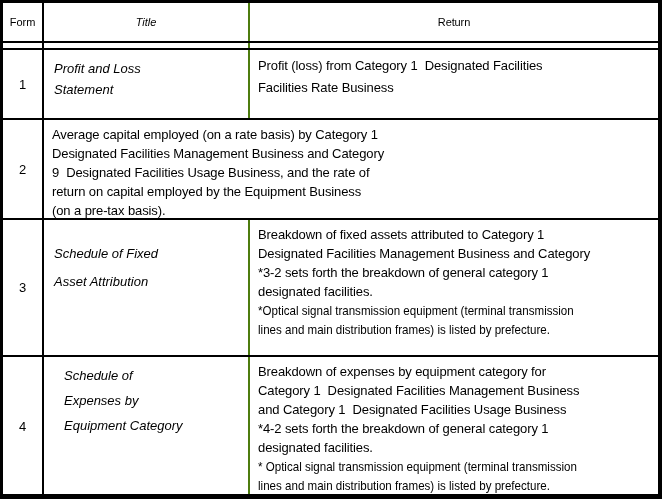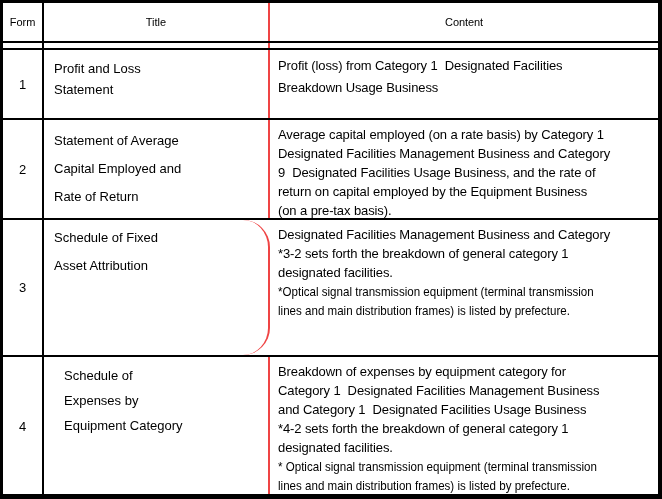--- a/index.html
+++ b/index.html
@@ -19,93 +19,92 @@
   .row{display:flex;box-sizing:border-box;border-bottom:2px solid #000;flex:none;}
   .row.last{border-bottom:none;flex:1;}
   .cell{box-sizing:border-box;overflow:hidden;}
   .c-form{
     width:41px;flex:none;
     border-right:2px solid #000;
     display:flex;align-items:center;justify-content:center;
     font-size:13px;
   }
   .c-title{
-    width:226px;flex:none;
-    border-right:2px solid #ef4444;
+    width:206px;flex:none;
+    border-right:2px solid #4d7c0f;
     font-size:13px;
     padding-left:10px;padding-right:6px;
     white-space:pre-line;
+    font-style:italic;
   }
   .c-content{
     flex:1;
     font-size:13px;
     padding:5px 8px 0 8px;
     letter-spacing:-0.1px;
   }
   .hdr{height:40px;}
   .hdr .cell{display:flex;align-items:center;justify-content:center;font-size:11px;padding:0;white-space:normal;}
   .sep{height:7px;}
   .sep .cell{padding:0;}
   .r1{height:70px;}
   .r2{height:100px;}
   .r3{height:137px;}
   .t1{padding-top:8px;line-height:21px;}
   .t2{padding-top:7px;line-height:28px;}
-  .t3{padding-top:4px;line-height:28px;border-radius:27px;}
+  .t3{padding-top:20px;line-height:28px;}
   .t4{padding-top:6px;line-height:25px;padding-left:20px;}
   .cl{white-space:pre;line-height:19px;}
   .r1 .cl{line-height:22px;}
   .cl.narrow{transform:scaleX(0.89);transform-origin:0 50%;letter-spacing:0;}
 </style>
 </head>
 <body>
 
 <div class="doc">
 
   <div class="row hdr">
     <div class="cell c-form">Form</div>
     <div class="cell c-title">Title</div>
-    <div class="cell c-content">Content</div>
+    <div class="cell c-content">Return</div>
   </div>
 
   <div class="row sep">
     <div class="cell c-form"></div>
     <div class="cell c-title"></div>
     <div class="cell c-content"></div>
   </div>
 
   <div class="row r1">
     <div class="cell c-form">1</div>
     <div class="cell c-title t1">Profit and Loss
 Statement</div>
     <div class="cell c-content">
         <div class="cl">Profit (loss) from Category 1  Designated Facilities</div>
-        <div class="cl">Breakdown Usage Business</div>
+        <div class="cl">Facilities Rate Business</div>
       </div>
   </div>
 
   <div class="row r2">
     <div class="cell c-form">2</div>
-    <div class="cell c-title t2">Statement of Average
-Capital Employed and
-Rate of Return</div>
     <div class="cell c-content">
         <div class="cl">Average capital employed (on a rate basis) by Category 1</div>
         <div class="cl">Designated Facilities Management Business and Category</div>
         <div class="cl">9  Designated Facilities Usage Business, and the rate of</div>
         <div class="cl">return on capital employed by the Equipment Business</div>
         <div class="cl">(on a pre-tax basis).</div>
       </div>
   </div>
 
   <div class="row r3">
     <div class="cell c-form">3</div>
     <div class="cell c-title t3">Schedule of Fixed
 Asset Attribution</div>
     <div class="cell c-content">
+        <div class="cl">Breakdown of fixed assets attributed to Category 1</div>
         <div class="cl">Designated Facilities Management Business and Category</div>
         <div class="cl">*3-2 sets forth the breakdown of general category 1</div>
         <div class="cl">designated facilities.</div>
         <div class="cl narrow">*Optical signal transmission equipment (terminal transmission</div>
         <div class="cl narrow">lines and main distribution frames) is listed by prefecture.</div>
       </div>
   </div>
 
   <div class="row last">
     <div class="cell c-form">4</div>

